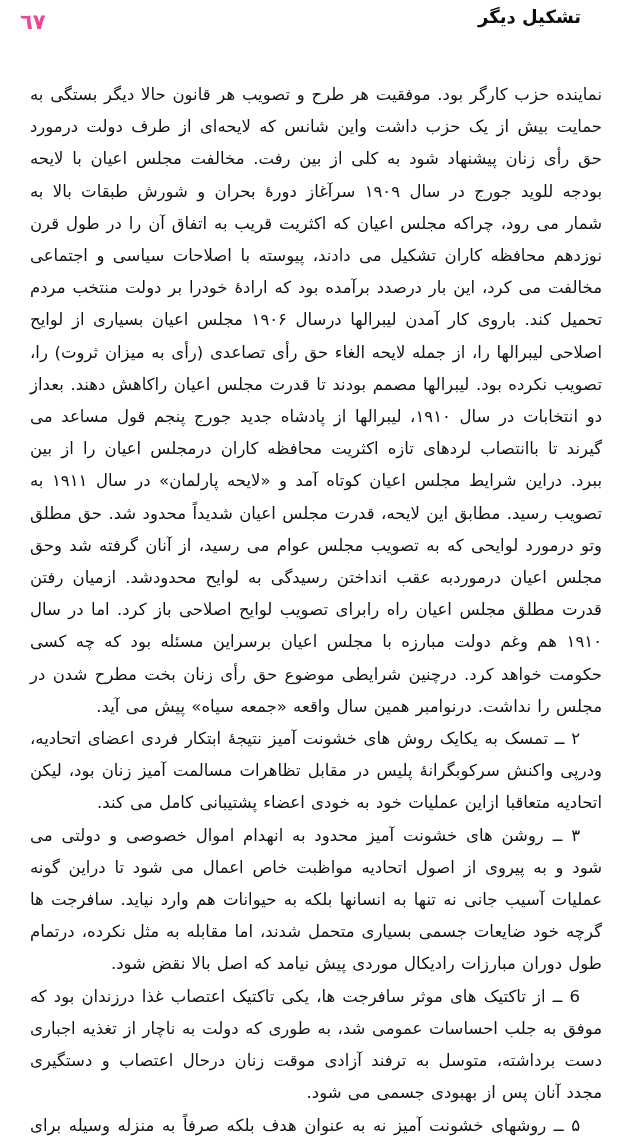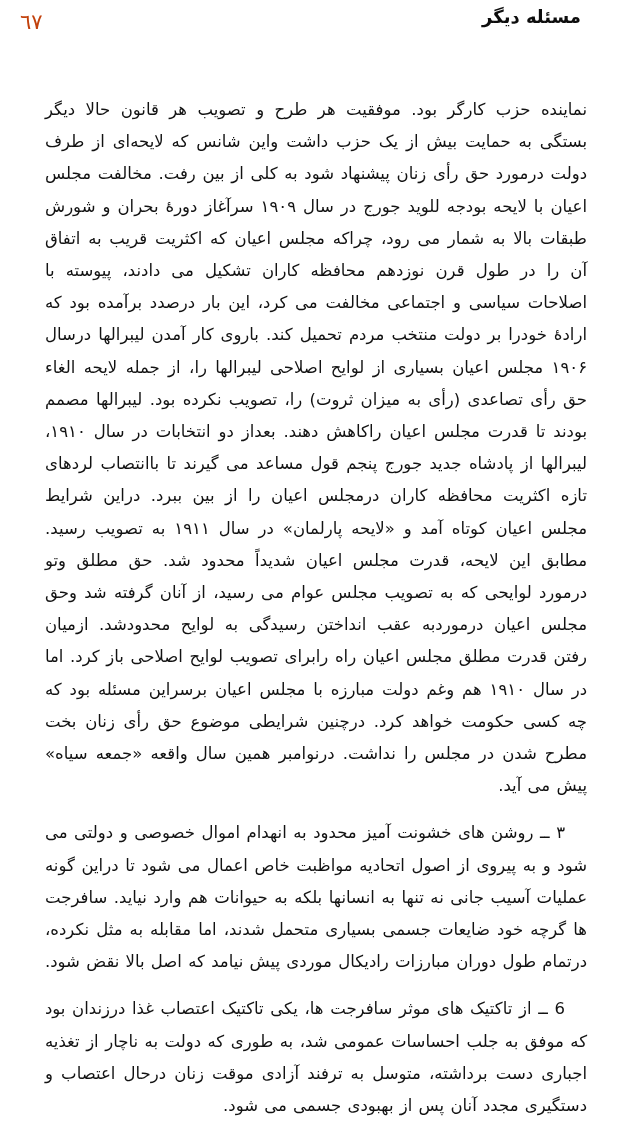--- a/index.html
+++ b/index.html
@@ -23,53 +23,54 @@
     font-size: 18px;
     font-weight: bold;
     direction: rtl;
     color: #0d0d0d;
   }
   .page-number {
     position: absolute;
     top: 10px;
     left: 20px;
     font-size: 21px;
-    font-weight: normal;
+    font-weight: bold;
     letter-spacing: 2px;
-    color: #c2410c;
+    color: #ec4899;
   }
   .text-block {
     position: absolute;
     top: 79px;
     right: 31px;
     left: 30px;
     direction: rtl;
     unicode-bidi: embed;
     text-align: justify;
     font-size: 16.5px;
     line-height: 32.2px;
     word-spacing: 1px;
   }
   .text-block p {
-    margin: 15px;
+    margin: 0;
     padding: 0;
   }
   .text-block p.indented {
     text-indent: 22px;
   }
 </style>
 </head>
 <body>
 
 <div class="page">
 
-  <div class="running-header">مسئله دیگر</div>
+  <div class="running-header">تشکیل دیگر</div>
 
   <div class="page-number">٦٧</div>
 
   <div class="text-block">
     <p>نماینده حزب کارگر بود. موفقیت هر طرح و تصویب هر قانون حالا دیگر بستگی به حمایت بیش از یک حزب داشت واین شانس که لایحه‌ای از طرف دولت درمورد حق رأی زنان پیشنهاد شود به کلی از بین رفت. مخالفت مجلس اعیان با لایحه بودجه للوید جورج در سال ۱۹۰۹ سرآغاز دورهٔ بحران و شورش طبقات بالا به شمار می رود، چراکه مجلس اعیان که اکثریت قریب به اتفاق آن را در طول قرن نوزدهم محافظه کاران تشکیل می دادند، پیوسته با اصلاحات سیاسی و اجتماعی مخالفت می کرد، این بار درصدد برآمده بود که ارادهٔ خودرا بر دولت منتخب مردم تحمیل کند. باروی کار آمدن لیبرالها درسال ۱۹۰۶ مجلس اعیان بسیاری از لوایح اصلاحی لیبرالها را، از جمله لایحه الغاء حق رأی تصاعدی (رأی به میزان ثروت) را، تصویب نکرده بود. لیبرالها مصمم بودند تا قدرت مجلس اعیان راکاهش دهند. بعداز دو انتخابات در سال ۱۹۱۰، لیبرالها از پادشاه جدید جورج پنجم قول مساعد می گیرند تا باانتصاب لردهای تازه اکثریت محافظه کاران درمجلس اعیان را از بین ببرد. دراین شرایط مجلس اعیان کوتاه آمد و «لایحه پارلمان» در سال ۱۹۱۱ به تصویب رسید. مطابق این لایحه، قدرت مجلس اعیان شدیداً محدود شد. حق مطلق وتو درمورد لوایحی که به تصویب مجلس عوام می رسید، از آنان گرفته شد وحق مجلس اعیان درموردبه عقب انداختن رسیدگی به لوایح محدودشد. ازمیان رفتن قدرت مطلق مجلس اعیان راه رابرای تصویب لوایح اصلاحی باز کرد. اما در سال ۱۹۱۰ هم وغم دولت مبارزه با مجلس اعیان برسراین مسئله بود که چه کسی حکومت خواهد کرد. درچنین شرایطی موضوع حق رأی زنان بخت مطرح شدن در مجلس را نداشت. درنوامبر همین سال واقعه «جمعه سیاه» پیش می آید.</p>
+    <p class="indented">۲ ــ تمسک به یکایک روش های خشونت آمیز نتیجهٔ ابتکار فردی اعضای اتحادیه، ودرپی واکنش سرکوبگرانهٔ پلیس در مقابل تظاهرات مسالمت آمیز زنان بود، لیکن اتحادیه متعاقبا ازاین عملیات خود به خودی اعضاء پشتیبانی کامل می کند.</p>
     <p class="indented">۳ ــ روشن های خشونت آمیز محدود به انهدام اموال خصوصی و دولتی می شود و به پیروی از اصول اتحادیه مواظبت خاص اعمال می شود تا دراین گونه عملیات آسیب جانی نه تنها به انسانها بلکه به حیوانات هم وارد نیاید. سافرجت ها گرچه خود ضایعات جسمی بسیاری متحمل شدند، اما مقابله به مثل نکرده، درتمام طول دوران مبارزات رادیکال موردی پیش نیامد که اصل بالا نقض شود.</p>
     <p class="indented">6 ــ از تاکتیک های موثر سافرجت ها، یکی تاکتیک اعتصاب غذا درزندان بود که موفق به جلب احساسات عمومی شد، به طوری که دولت به ناچار از تغذیه اجباری دست برداشته، متوسل به ترفند آزادی موقت زنان درحال اعتصاب و دستگیری مجدد آنان پس از بهبودی جسمی می شود.</p>
     <p class="indented">۵ ــ روشهای خشونت آمیز نه به عنوان هدف بلکه صرفاً به منزله وسیله برای نیل به</p>
   </div>
 
 </div>
 
 </body></html>

